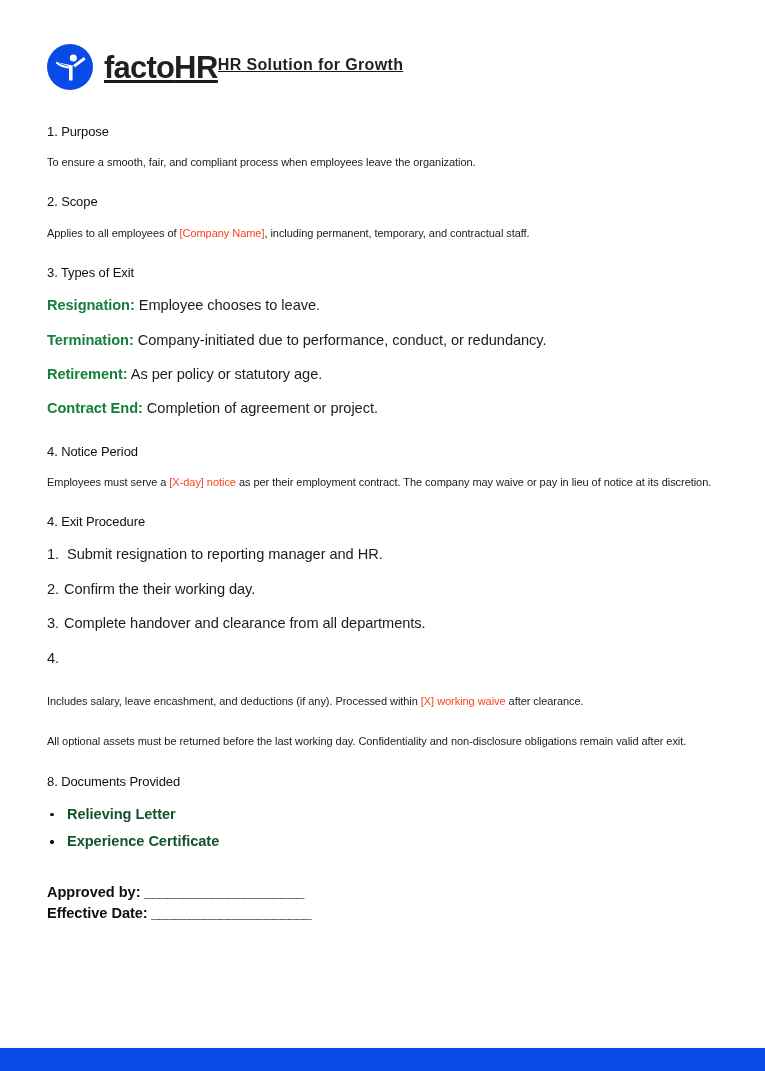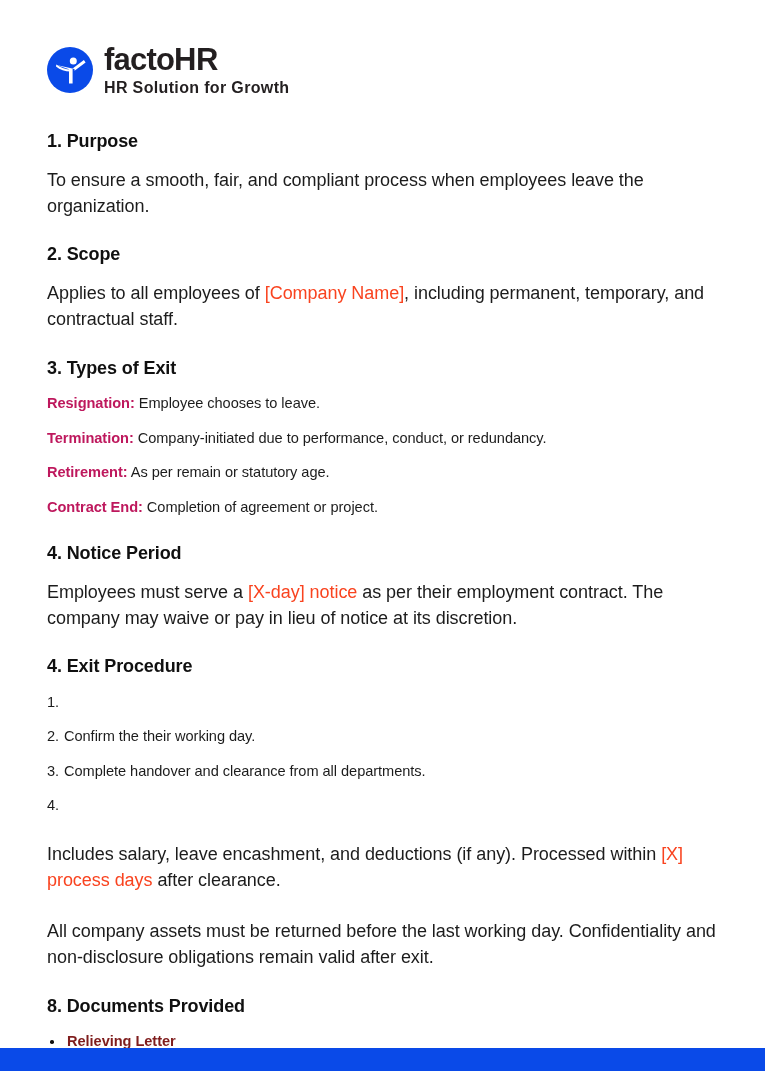--- a/index.html
+++ b/index.html
@@ -34,23 +34,24 @@
     margin-bottom: 34px;
   }
   .logo-mark {
     width: 46px;
     height: 46px;
     flex: 0 0 46px;
     display: block;
   }
   .logo-text {
     display: flex;
-    flex-direction: column;
+    flex-direction: row;
     justify-content: center;
     line-height: 1;
+    text-decoration: underline;
   }
   .logo-word {
     font-size: 31px;
     letter-spacing: -0.8px;
     color: #231f20;
     font-weight: 600;
     line-height: 1;
   }
   .logo-word .lw-hr {
     font-weight: 800;
@@ -60,32 +61,32 @@
     font-size: 16px;
     color: #231f20;
     font-weight: 600;
     letter-spacing: 0.35px;
     margin-top: 5px;
     line-height: 1;
   }
 
   
   h2.sec-heading {
-    font-size: 18px;
-    font-weight: 700;
+    font-size: 13px;
+    font-weight: 400;
     color: #101010;
     margin: 0 0 14px 0;
     line-height: 1.25;
     letter-spacing: -0.1px;
   }
   .sec-block {
     margin-bottom: 24px;
   }
   p.body-text {
-    font-size: 18px;
+    font-size: 11px;
     line-height: 1.47;
     color: #1c1c1c;
     margin: 0 0 0 0;
     letter-spacing: -0.05px;
   }
   .ph {
     color: #f9431f;
     margin-top: 33px;
   }
   .defs .def-line {
@@ -93,21 +94,21 @@
     line-height: 1.47;
     color: #1c1c1c;
     margin: 0 0 13px 0;
     letter-spacing: -0.05px;
   }
   .defs .def-line:last-child {
     margin-bottom: 0;
   }
   .def-term {
     font-weight: 700;
-    color: #be185d;
+    color: #15803d;
   }
   .num-list .num-item {
     font-size: 14.6px;
     line-height: 1.47;
     color: #1c1c1c;
     margin: 0 0 13px 0;
     display: flex;
     letter-spacing: -0.05px;
   }
   .num-list .num-item:last-child {
@@ -121,21 +122,21 @@
     min-width: 20px;
   }
   .bullet-list {
     margin: 0;
     padding: 0;
     list-style: none;
   }
   .bullet-list li {
     font-size: 14.6px;
     font-weight: 700;
-    color: #7f1d1d;
+    color: #14532d;
     line-height: 1.47;
     margin-bottom: 6px;
     padding-left: 20px;
     position: relative;
     letter-spacing: -0.05px;
   }
   .bullet-list li:last-child {
     margin-bottom: 0;
   }
   .bullet-list li .bullet-dot {
@@ -202,56 +203,57 @@
     <section class="sec-block">
       <h2 class="sec-heading">2. Scope</h2>
       <p class="body-text"><span>Applies to all employees of </span><span class="ph">[Company Name]</span><span>, including permanent, temporary, and contractual staff.</span></p>
     </section>
 
     <section class="sec-block">
       <h2 class="sec-heading">3. Types of Exit</h2>
       <div class="defs">
         <p class="def-line"><span class="def-term">Resignation:</span><span> Employee chooses to leave.</span></p>
         <p class="def-line"><span class="def-term">Termination:</span><span> Company-initiated due to performance, conduct, or redundancy.</span></p>
-        <p class="def-line"><span class="def-term">Retirement:</span><span> As per remain or statutory age.</span></p>
+        <p class="def-line"><span class="def-term">Retirement:</span><span> As per policy or statutory age.</span></p>
         <p class="def-line"><span class="def-term">Contract End:</span><span> Completion of agreement or project.</span></p>
       </div>
     </section>
 
     <section class="sec-block">
       <h2 class="sec-heading">4. Notice Period</h2>
       <p class="body-text"><span>Employees must serve a </span><span class="ph">[X-day] notice</span><span> as per their employment contract. The company may waive or pay in lieu of notice at its discretion.</span></p>
     </section>
 
     <section class="sec-block">
       <h2 class="sec-heading">4. Exit Procedure</h2>
       <div class="num-list">
         <div class="num-item first">
             <span class="num-marker">1.</span>
+            <span>Submit resignation to reporting manager and HR.</span>
           </div>
         <div class="num-item">
             <span class="num-marker">2.</span>
             <span>Confirm the their working day.</span>
           </div>
         <div class="num-item">
             <span class="num-marker">3.</span>
             <span>Complete handover and clearance from all departments.</span>
           </div>
         <div class="num-item">
             <span class="num-marker">4.</span>
           </div>
       </div>
     </section>
 
     <section class="sec-block">
-      <p class="body-text"><span>Includes salary, leave encashment, and deductions (if any). Processed within </span><span class="ph">[X] process days</span><span> after clearance.</span></p>
-    </section>
-
-    <section class="sec-block">
-      <p class="body-text">All company assets must be returned before the last working day. Confidentiality and non-disclosure obligations remain valid after exit.</p>
+      <p class="body-text"><span>Includes salary, leave encashment, and deductions (if any). Processed within </span><span class="ph">[X] working waive</span><span> after clearance.</span></p>
+    </section>
+
+    <section class="sec-block">
+      <p class="body-text">All optional assets must be returned before the last working day. Confidentiality and non-disclosure obligations remain valid after exit.</p>
     </section>
 
     <section class="sec-block">
       <h2 class="sec-heading">8. Documents Provided</h2>
       <ul class="bullet-list">
         <li><span class="bullet-dot"></span><span>Relieving Letter</span></li>
         <li><span class="bullet-dot"></span><span>Experience Certificate</span></li>
       </ul>
     </section>
 

